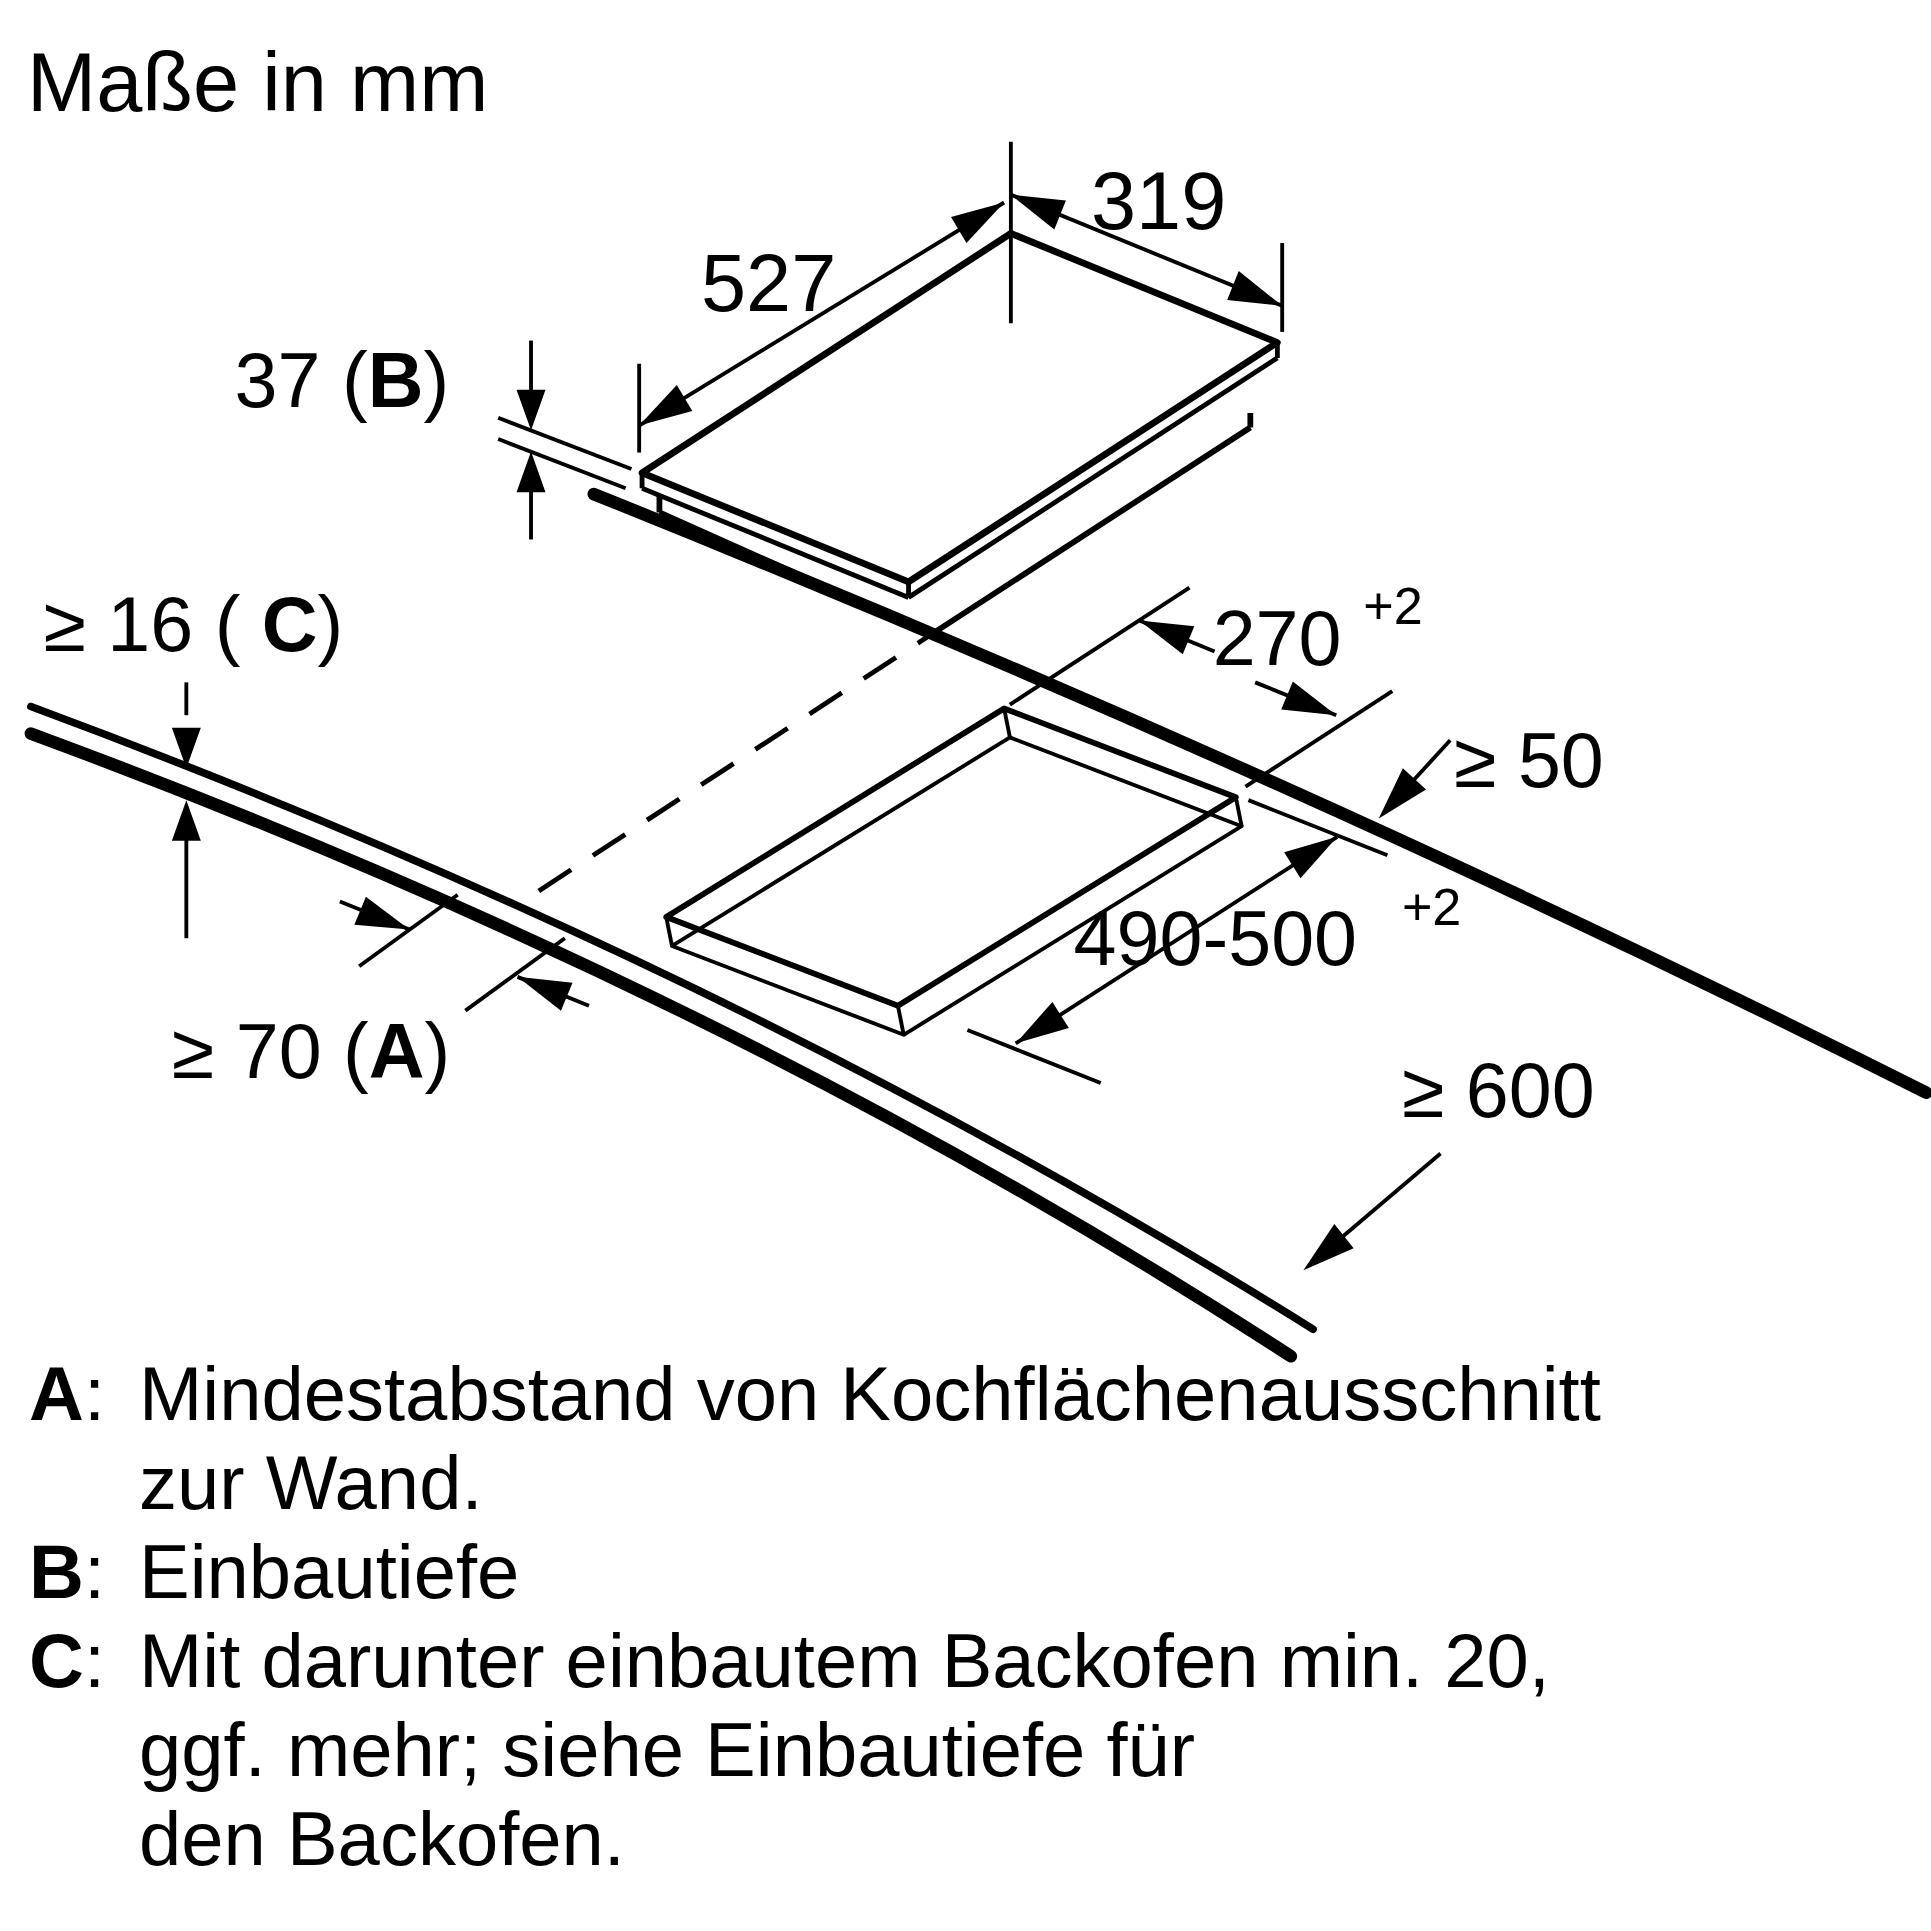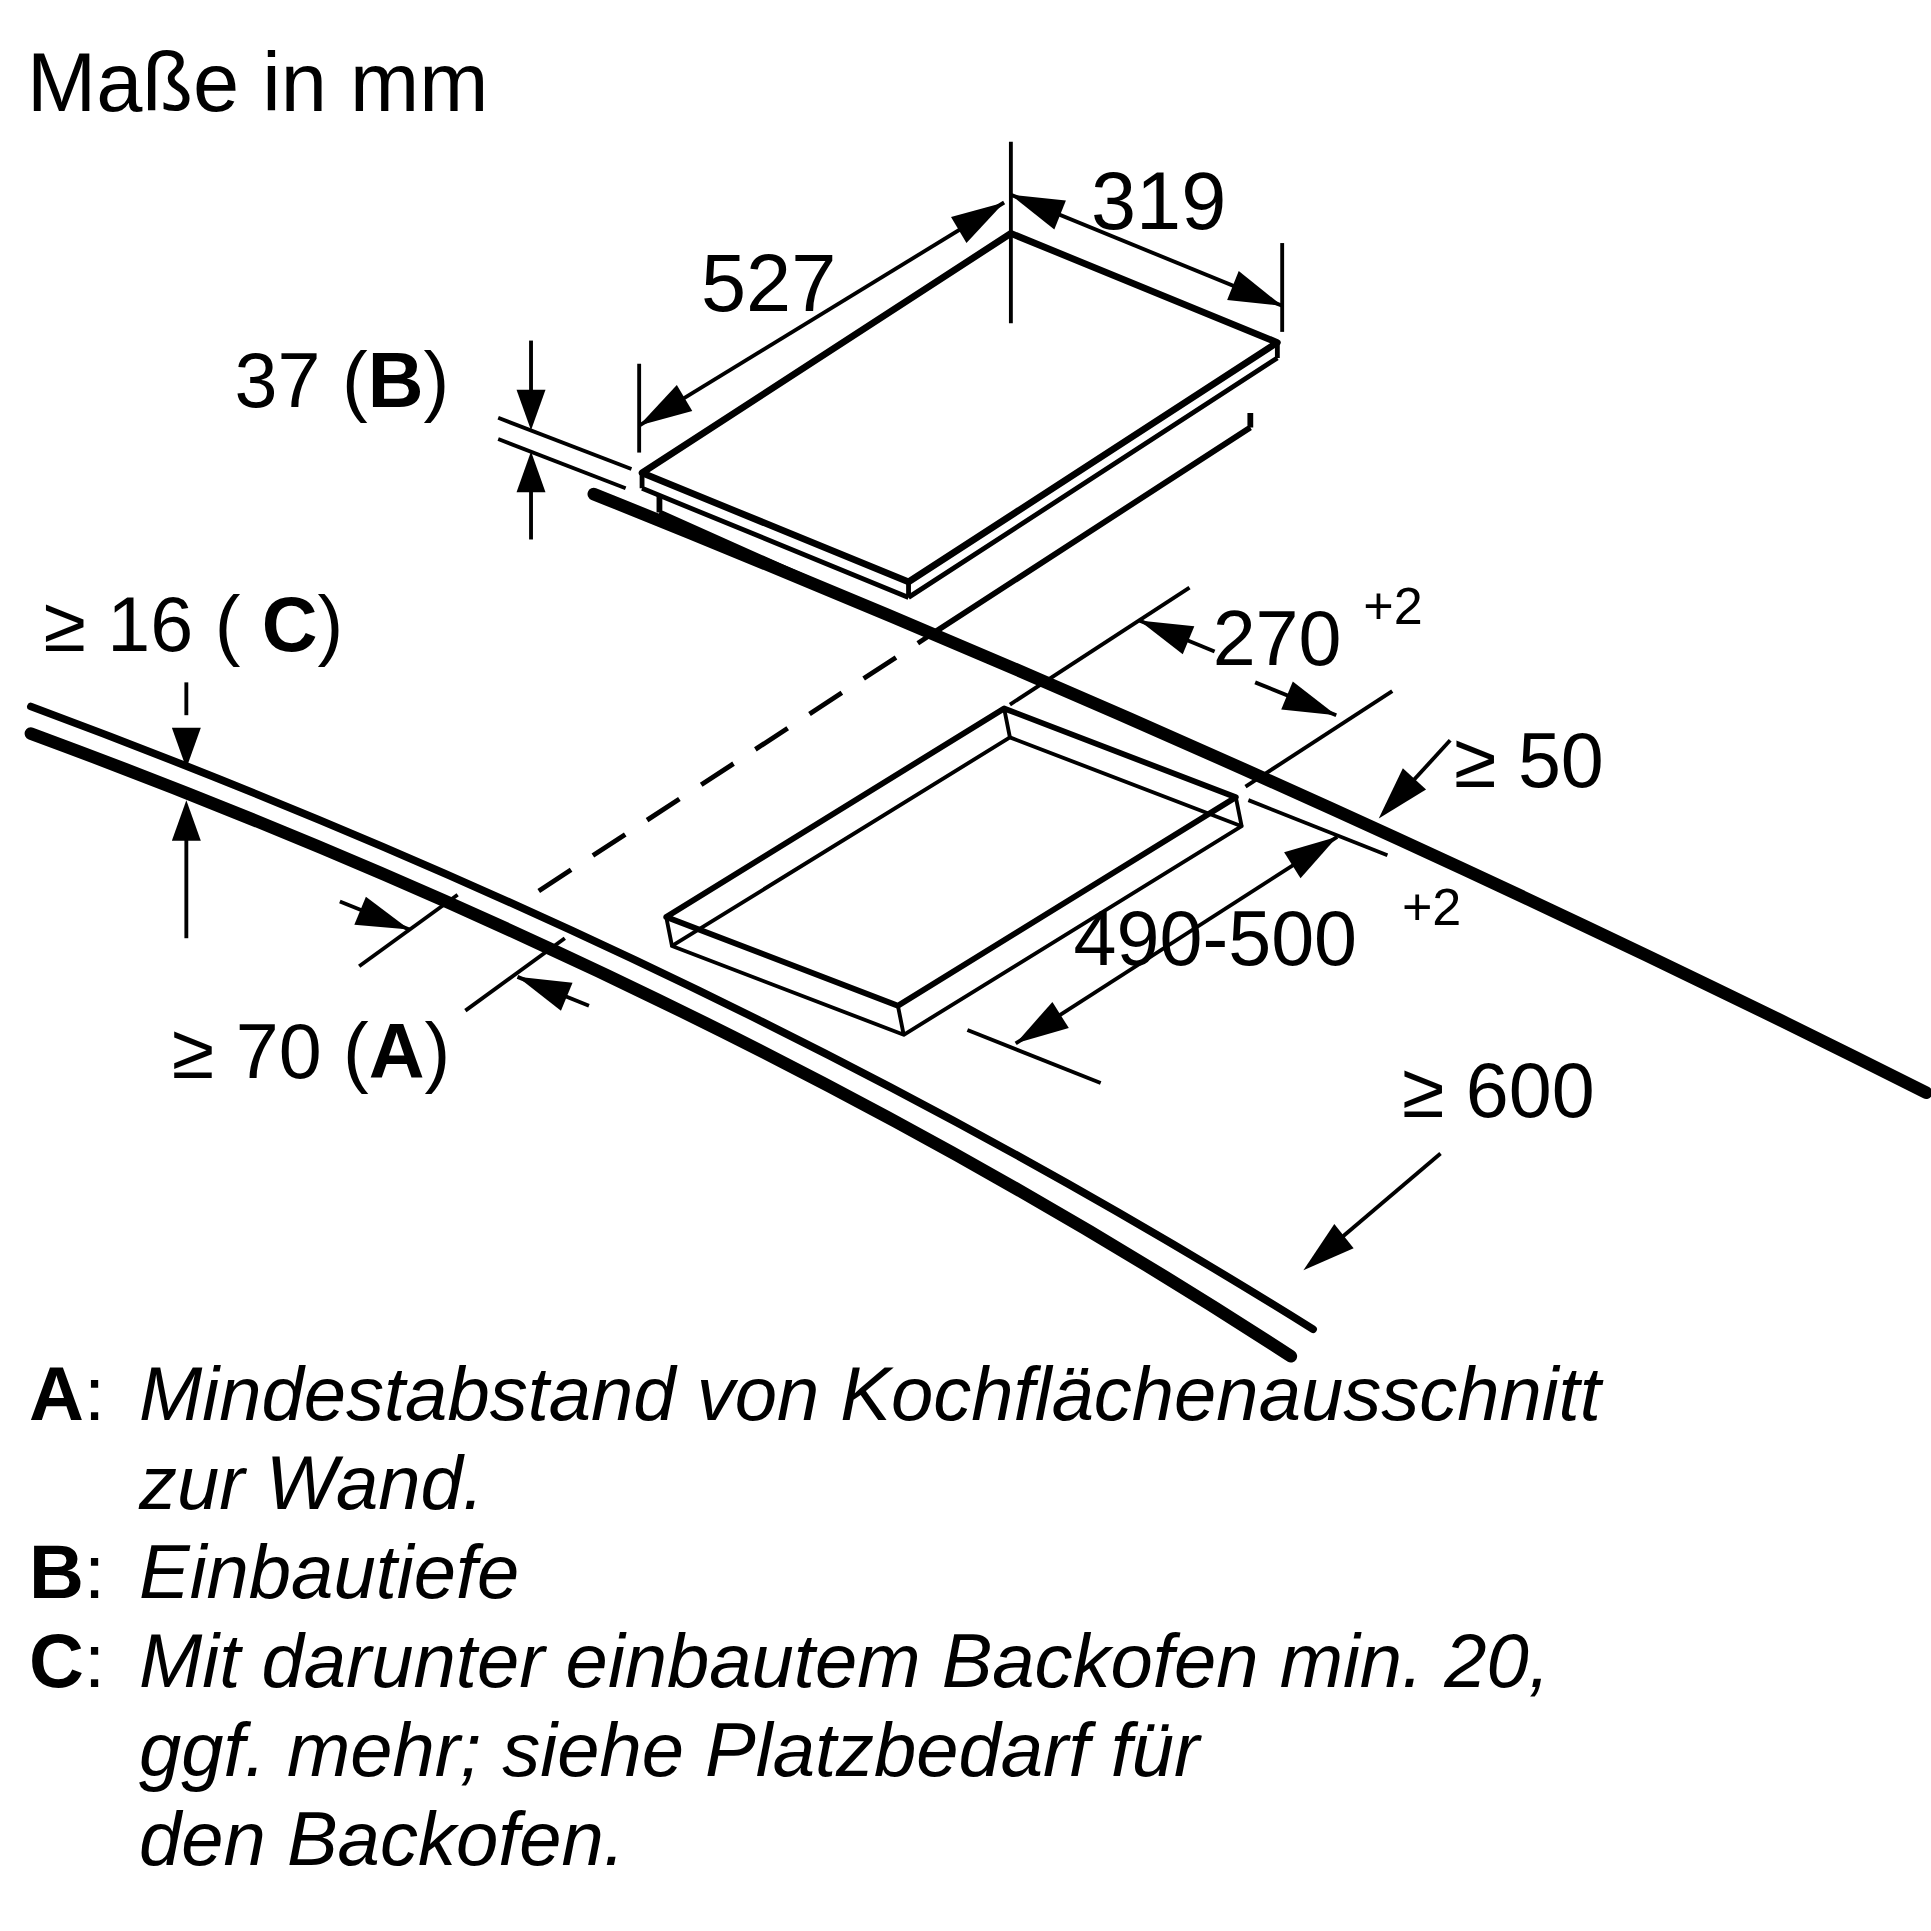--- a/index.html
+++ b/index.html
@@ -7,21 +7,21 @@
   #drawing{position:absolute;left:0;top:16px;}
   svg text{fill:#000;font-family:"Liberation Sans",sans-serif;}
   .dim-text{font-size:80px;}
   .dim-text-lg{font-size:84px;}
   .sup{font-size:54px;}
   .b{font-weight:bold;}
   .title-text{font-size:86px;}
   #legend{position:absolute;left:29px;top:1350px;width:1885px;font-size:76px;line-height:1.17;}
   .legend-row{display:flex;align-items:flex-start;}
   .legend-letter{flex:0 0 auto;width:110px;white-space:nowrap;}
-  .legend-text{flex:1 1 auto;white-space:pre-line;font-style:italic;}
+  .legend-text{flex:1 1 auto;white-space:pre-line;}
 </style>
 </head>
 <body>
 
 <div id="drawing">
 <svg width="1931" height="1381" viewBox="0 0 2000 1430">
 
   <text class="title-text" x="28" y="98">Maße in mm</text>
 
   <g>
@@ -134,17 +134,17 @@
     <div class="legend-text">Mindestabstand von Kochflächenausschnitt
 zur Wand.</div>
   </div>
   <div class="legend-row">
     <div class="legend-letter"><span class="b">B</span><span>:</span></div>
     <div class="legend-text">Einbautiefe</div>
   </div>
   <div class="legend-row">
     <div class="legend-letter"><span class="b">C</span><span>:</span></div>
     <div class="legend-text">Mit darunter einbautem Backofen min. 20,
-ggf. mehr; siehe Platzbedarf für
+ggf. mehr; siehe Einbautiefe für
 den Backofen.</div>
   </div>
 </div>
 
 
 </body></html>

